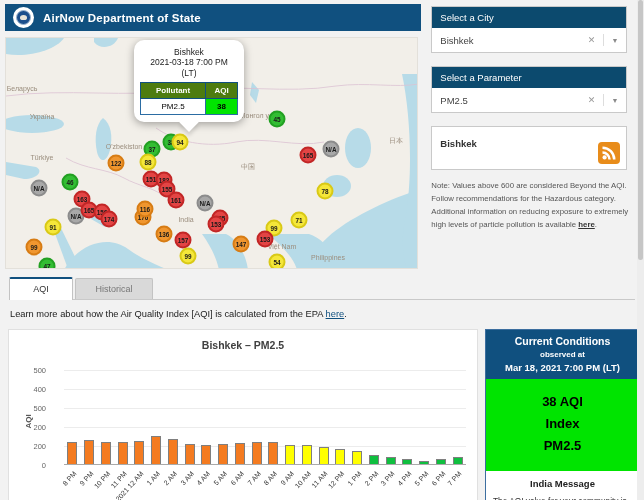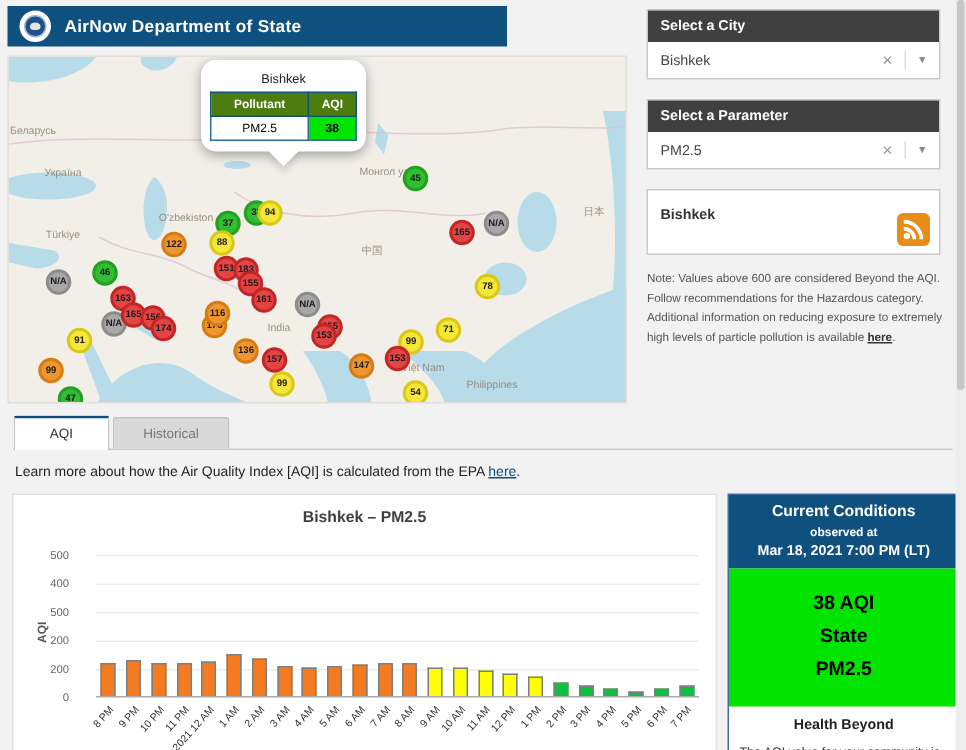--- a/index.html
+++ b/index.html
@@ -5,21 +5,21 @@
   * { margin:0; padding:0; box-sizing:border-box; }
   html,body { width:644px; height:500px; overflow:hidden; }
   body { font-family:"Liberation Sans", sans-serif; background:#f2f2f2; position:relative; }
   .page { width:644px; height:500px; position:relative; }
 
   
   .top-row { display:flex; }
   .left-col { width:424px; padding:4px 0 0 5px; }
   .right-col { width:213px; margin-left:8px; padding-top:6px; }
 
-  .app-header { background:#10507f; height:27px; display:flex; align-items:center; padding:0 8px; width:333px; }
+  .app-header { background:#10507f; height:27px; display:flex; align-items:center; padding:0 8px; width:416px; }
   .seal { width:21px; height:21px; border-radius:50%; background:#fff; display:flex; align-items:center; justify-content:center; margin-right:9px; flex:0 0 auto; }
   .seal-inner { width:15px; height:15px; border-radius:50%; background:#1c4f8c; border:1px solid #9db6d0; position:relative; }
   .seal-inner::after { content:""; position:absolute; left:3px; top:4px; width:7px; height:5px; background:#e8e4d8; border-radius:50% 50% 40% 40%; }
   .app-title { color:#fff; font-size:11.5px; font-weight:bold; letter-spacing:.2px; }
 
   
   .map { position:relative; width:413px; height:232px; margin-top:6px; background:#f2efe9; overflow:hidden; border:1px solid #e3e0da; cursor:grab; }
   .map svg.water { position:absolute; left:0; top:0; }
   .map-label { position:absolute; font-size:7px; color:#9b8e7e; white-space:nowrap; transform:translate(-50%,-50%); }
   .marker { position:absolute; width:17px; height:17px; border-radius:50%; transform:translate(-50%,-50%);
@@ -36,21 +36,21 @@
                   transform:translateX(-50%) rotate(45deg); box-shadow:3px 3px 4px rgba(0,0,0,.12); }
   .popup-city { text-align:center; font-size:8.5px; color:#222; }
   .popup-dt { text-align:center; font-size:8.5px; color:#222; line-height:1.25; }
   .popup table { width:100%; border-collapse:collapse; margin-top:4px; position:relative; z-index:2; }
   .popup th { background:#4d7c0f; color:#fff; font-size:8px; padding:3px 2px; border:1px solid #10507f; }
   .popup td { font-size:8px; text-align:center; padding:3px 2px; border:1px solid #2b6ca3; background:#fff; }
   .popup td.aqi-cell { font-weight:bold; }
 
   
   .widget { background:#fff; border:1px solid #c9c9c9; margin-bottom:13px; width:196px; }
-  .widget-head { background:#404040; color:#fff; font-size:9.5px; font-weight:bold; padding:5px 8px; }
+  .widget-head { background:#0c4a6e; color:#fff; font-size:9.5px; font-weight:normal; padding:5px 8px; }
   .widget-row { display:flex; align-items:center; padding:6px 8px; }
   .widget-value { flex:1; font-size:9.5px; color:#444; }
   .sel-clear { color:#9a9a9a; font-size:9px; margin-right:8px; cursor:pointer; }
   .sel-caret { color:#8a8a8a; font-size:7px; cursor:pointer; }
   .sel-divider { width:1px; height:12px; background:#ddd; margin-right:7px; }
 
   .rss-box { background:#fff; border:1px solid #c9c9c9; width:196px; height:44px; position:relative; padding:6px 8px; margin-bottom:10px; }
   .rss-label { font-size:9.5px; font-weight:bold; color:#333; }
   .rss-icon { position:absolute; right:6px; bottom:5px; width:22px; height:22px; background:#e88c1a; border-radius:4px; cursor:pointer; }
   .rss-icon svg { position:absolute; left:4px; top:4px; }
@@ -185,20 +185,24 @@
             <div class="marker red" style="left: 259px; top: 201px;">153</div>
             <div class="marker yellow" style="left: 271px; top: 224px;">54</div>
             <div class="marker green" style="left: 271px; top: 81px;">45</div>
             <div class="marker red" style="left: 302px; top: 117px;">165</div>
             <div class="marker gray" style="left: 325px; top: 111px;">N/A</div>
             <div class="marker yellow" style="left: 319px; top: 153px;">78</div>
           </div>
 
         <div class="popup">
           <div class="popup-city">Bishkek</div>
+          <div class="popup-dt">
+            <span>2021-03-18 7:00 PM</span><br>
+            <span>(LT)</span>
+          </div>
           <table>
             <tbody>
                 <tr>
               <th>Pollutant</th>
               <th>AQI</th>
             </tr>
             <tr>
               <td>PM2.5</td>
               <td class="aqi-cell" id="popup-aqi-cell" style="background: rgb(0, 228, 0);">38</td>
             </tr>
@@ -326,25 +330,25 @@
 
     <div class="cond-wrap">
       <div class="cond-panel">
         <div class="cond-head">
           <div class="cond-title">Current Conditions</div>
           <div class="cond-sub">observed at</div>
           <div class="cond-dt">Mar 18, 2021 7:00 PM (LT)</div>
         </div>
         <div class="cond-aqi" id="cond-aqi" style="background: rgb(0, 228, 0);">
           <div>38 AQI</div>
-          <div>State</div>
+          <div>Index</div>
           <div>PM2.5</div>
         </div>
         <div class="cond-health">
-          <div class="cond-health-title">Health Beyond</div>
+          <div class="cond-health-title">India Message</div>
           <div class="cond-health-text">The AQI value for your community is between 0 and 50. Air quality is satisfactory and poses little or no health risk.</div>
         </div>
       </div>
 
     </div>
   </div>
 
   <div class="scrollbar">
     <div class="scroll-thumb"></div>
   </div>

